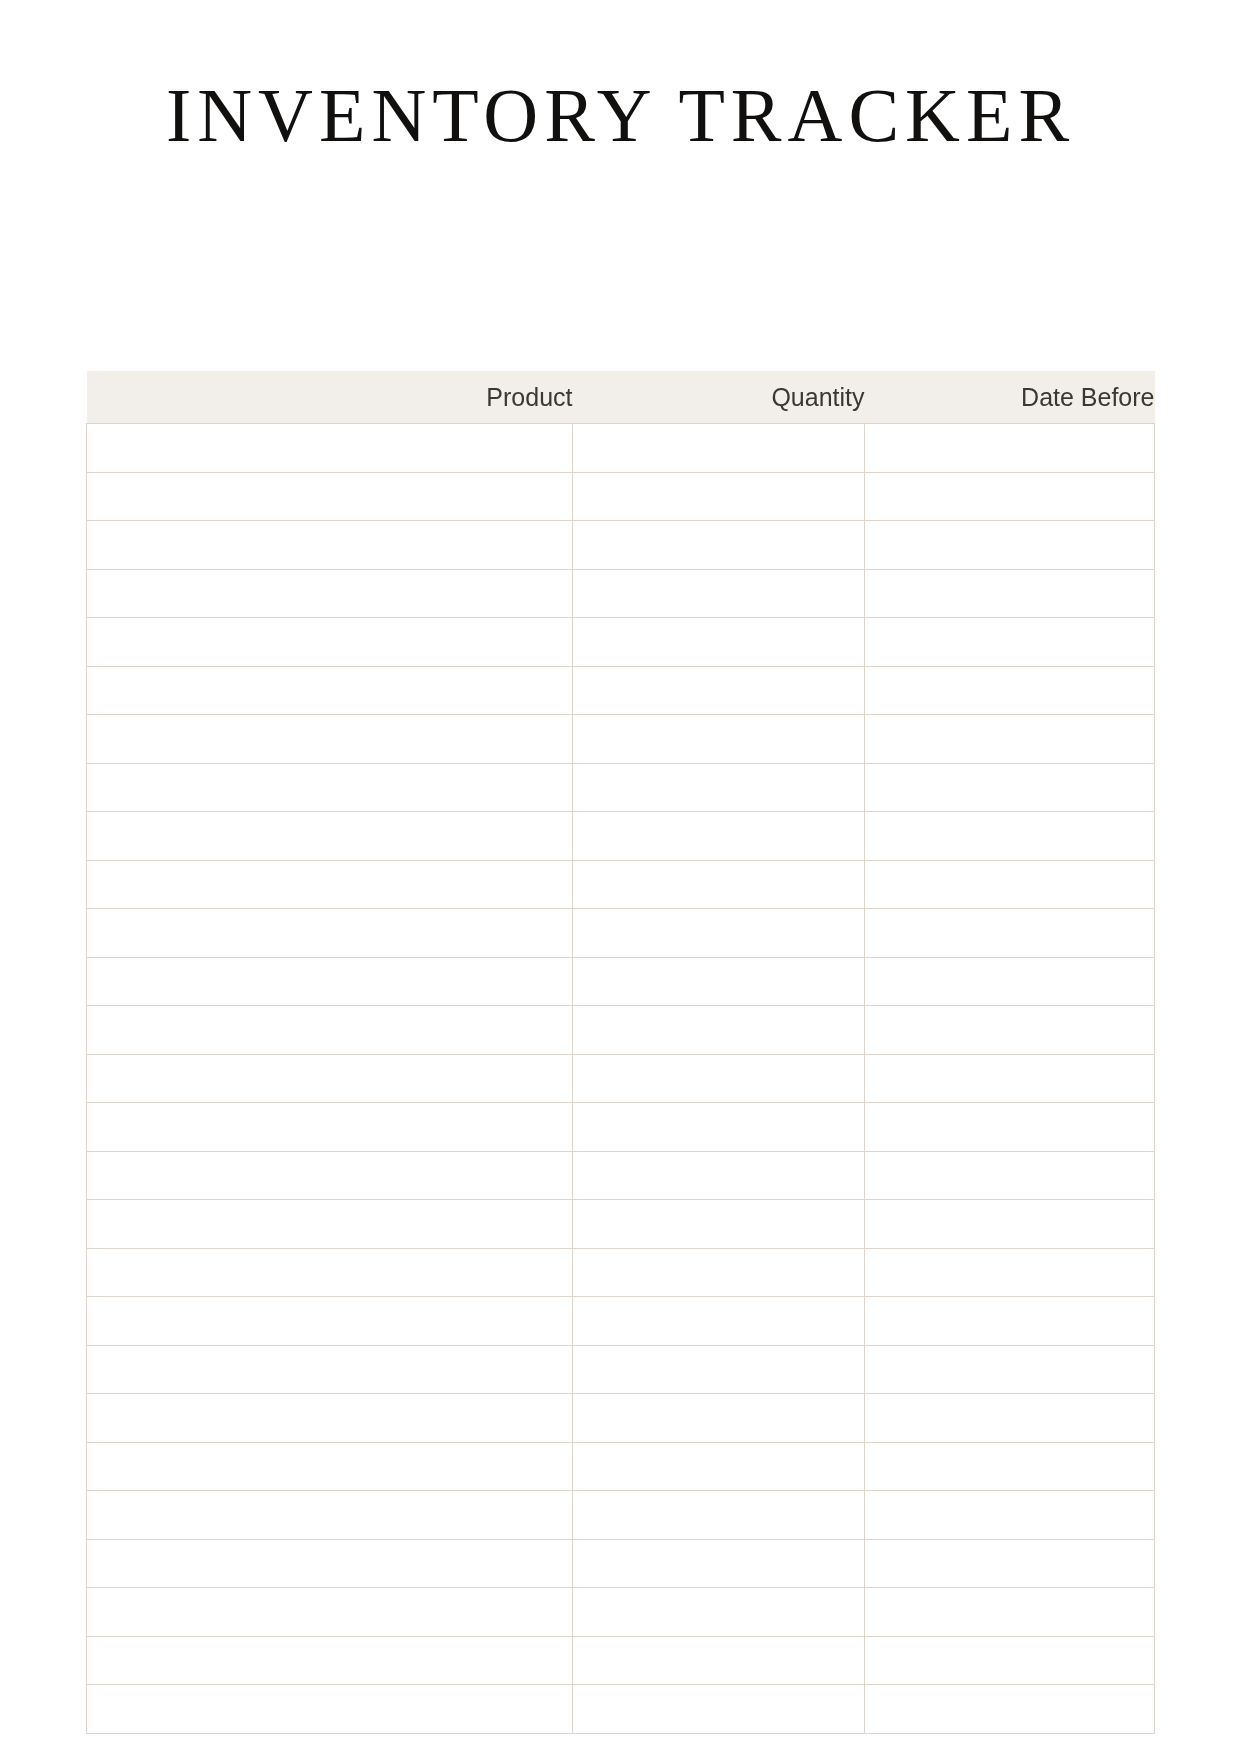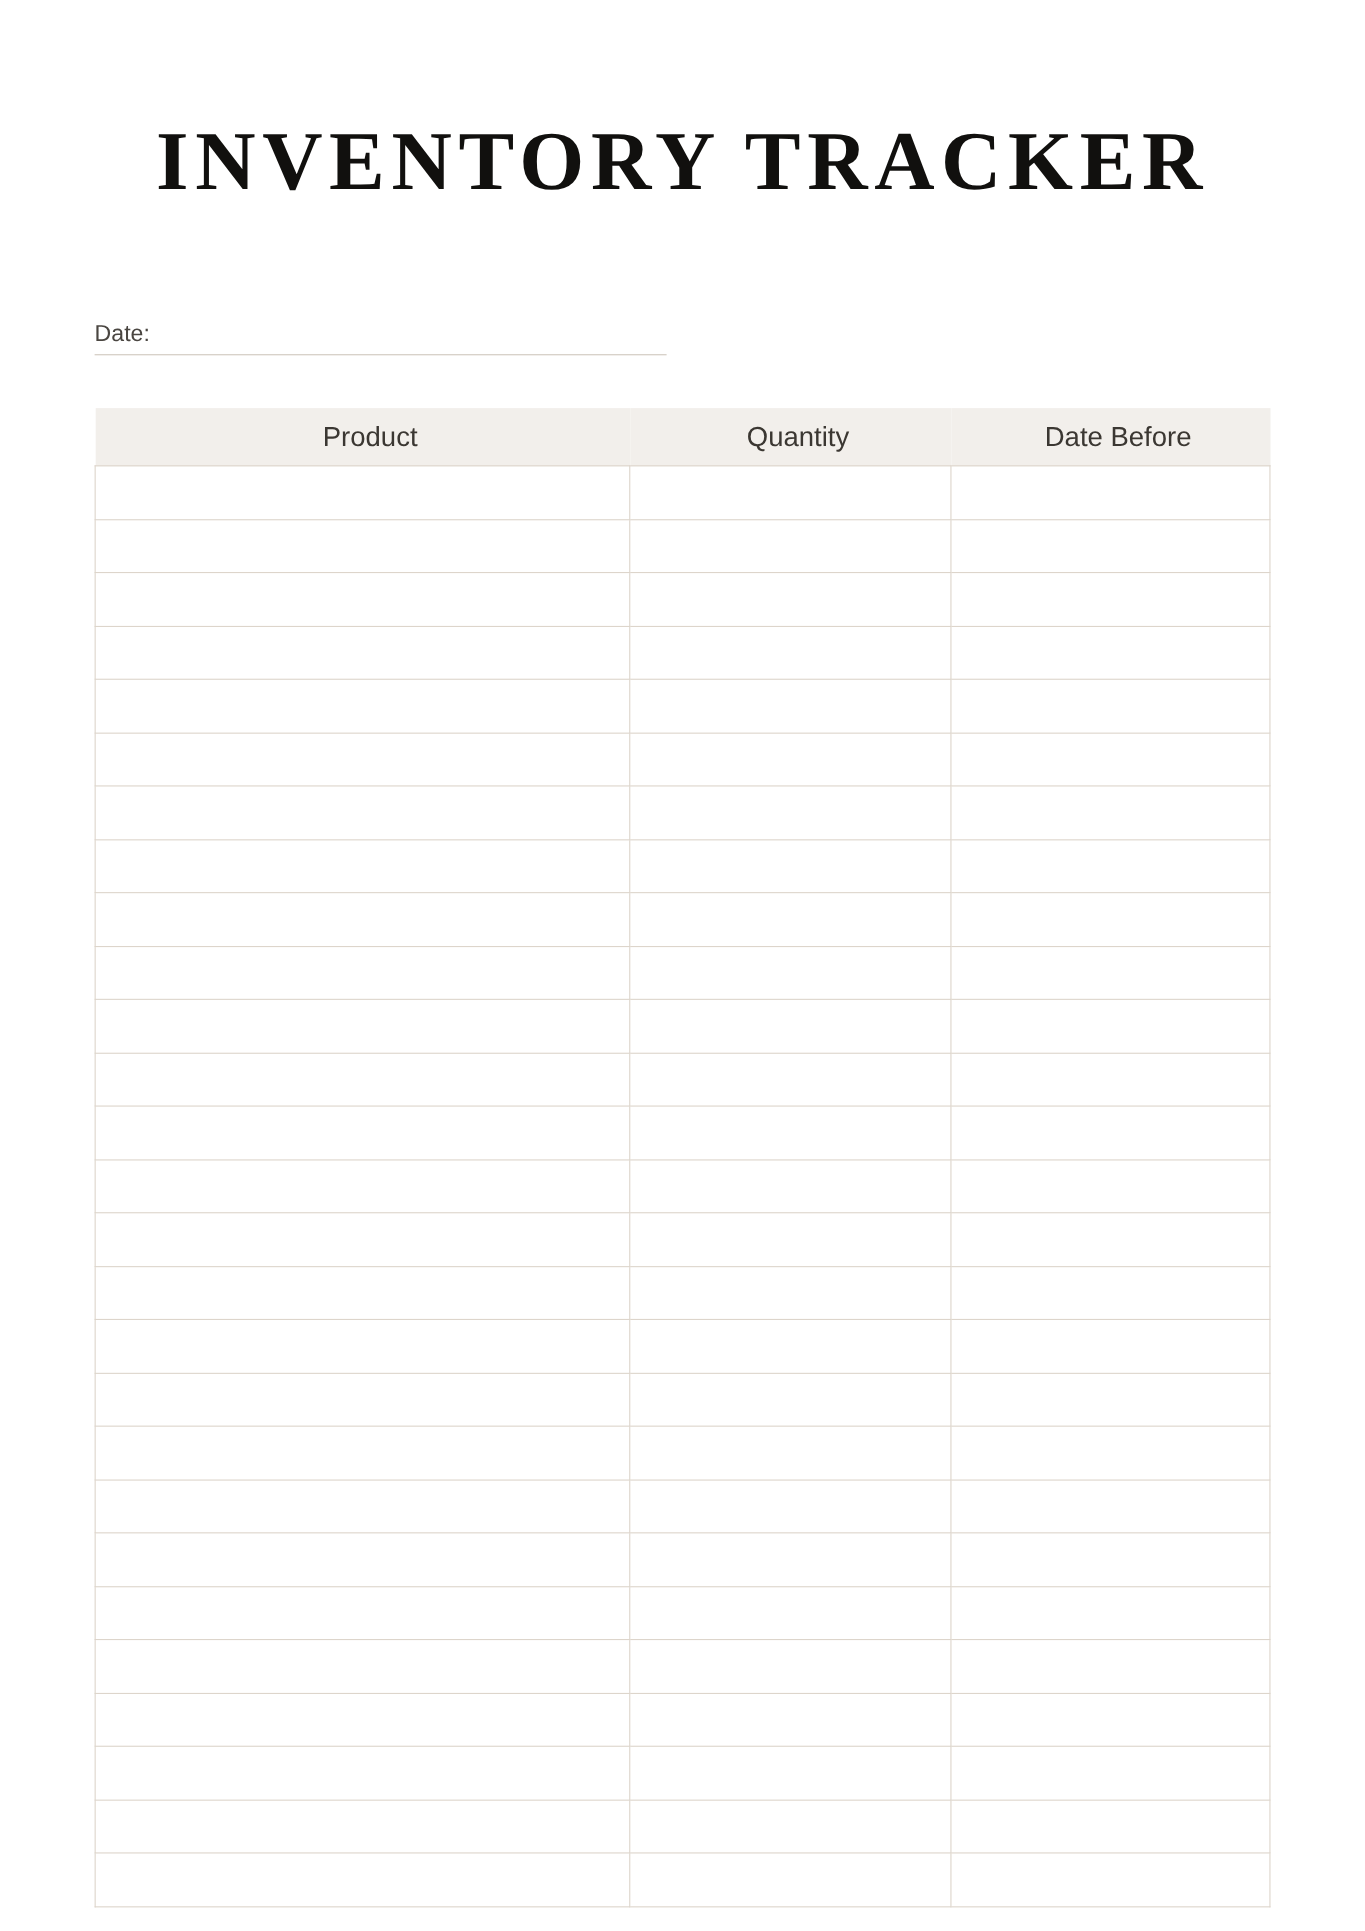--- a/index.html
+++ b/index.html
@@ -16,28 +16,28 @@
   }
   .page {
     position: relative;
     width: 1241px;
     height: 1755px;
     box-sizing: border-box;
     background: #ffffff;
   }
   .title {
     position: absolute;
-    top: 104px;
+    top: 72px;
     left: 0;
     width: 1241px;
     text-align: center;
     font-family: "Liberation Serif", serif;
     font-size: 76px;
     letter-spacing: 6px;
-    font-weight: 700;
+    font-weight: 400;
     color: #11100e;
     white-space: nowrap;
   }
   .date-row {
     position: absolute;
     top: 292px;
     left: 86px;
     width: 520px;
     border-bottom: 1.5px solid #cfc7bd;
     padding-bottom: 6px;
@@ -63,43 +63,39 @@
   table.inv col.c-product { width: 486px; }
   table.inv col.c-quantity { width: 292px; }
   table.inv col.c-best { width: 290px; }
 
   table.inv thead th {
     background: #f2efeb;
     height: 52px;
     font-weight: 400;
     font-size: 25px;
     color: #3b3732;
-    text-align: center;
+    text-align: right;
     padding: 0 0 0 14px;
     border: none;
   }
   table.inv tbody td {
     height: 47.5px;
     border: 1px solid #ddd5cb;
     padding: 0;
     background: #ffffff;
   }
   table.inv tbody tr td:first-child { border-left: 1px solid #ddd5cb; }
 </style>
 </head>
 <body>
 
 <div class="page">
 
   <div class="title">INVENTORY TRACKER</div>
 
-  <div class="date-row">
-    <span class="date-label">Date:</span>
-    <span class="date-value"></span>
-  </div>
 
   <table class="inv">
     <colgroup>
       <col class="c-product">
       <col class="c-quantity">
       <col class="c-best">
     </colgroup>
     <thead>
       <tr>
         <th>Product</th>

